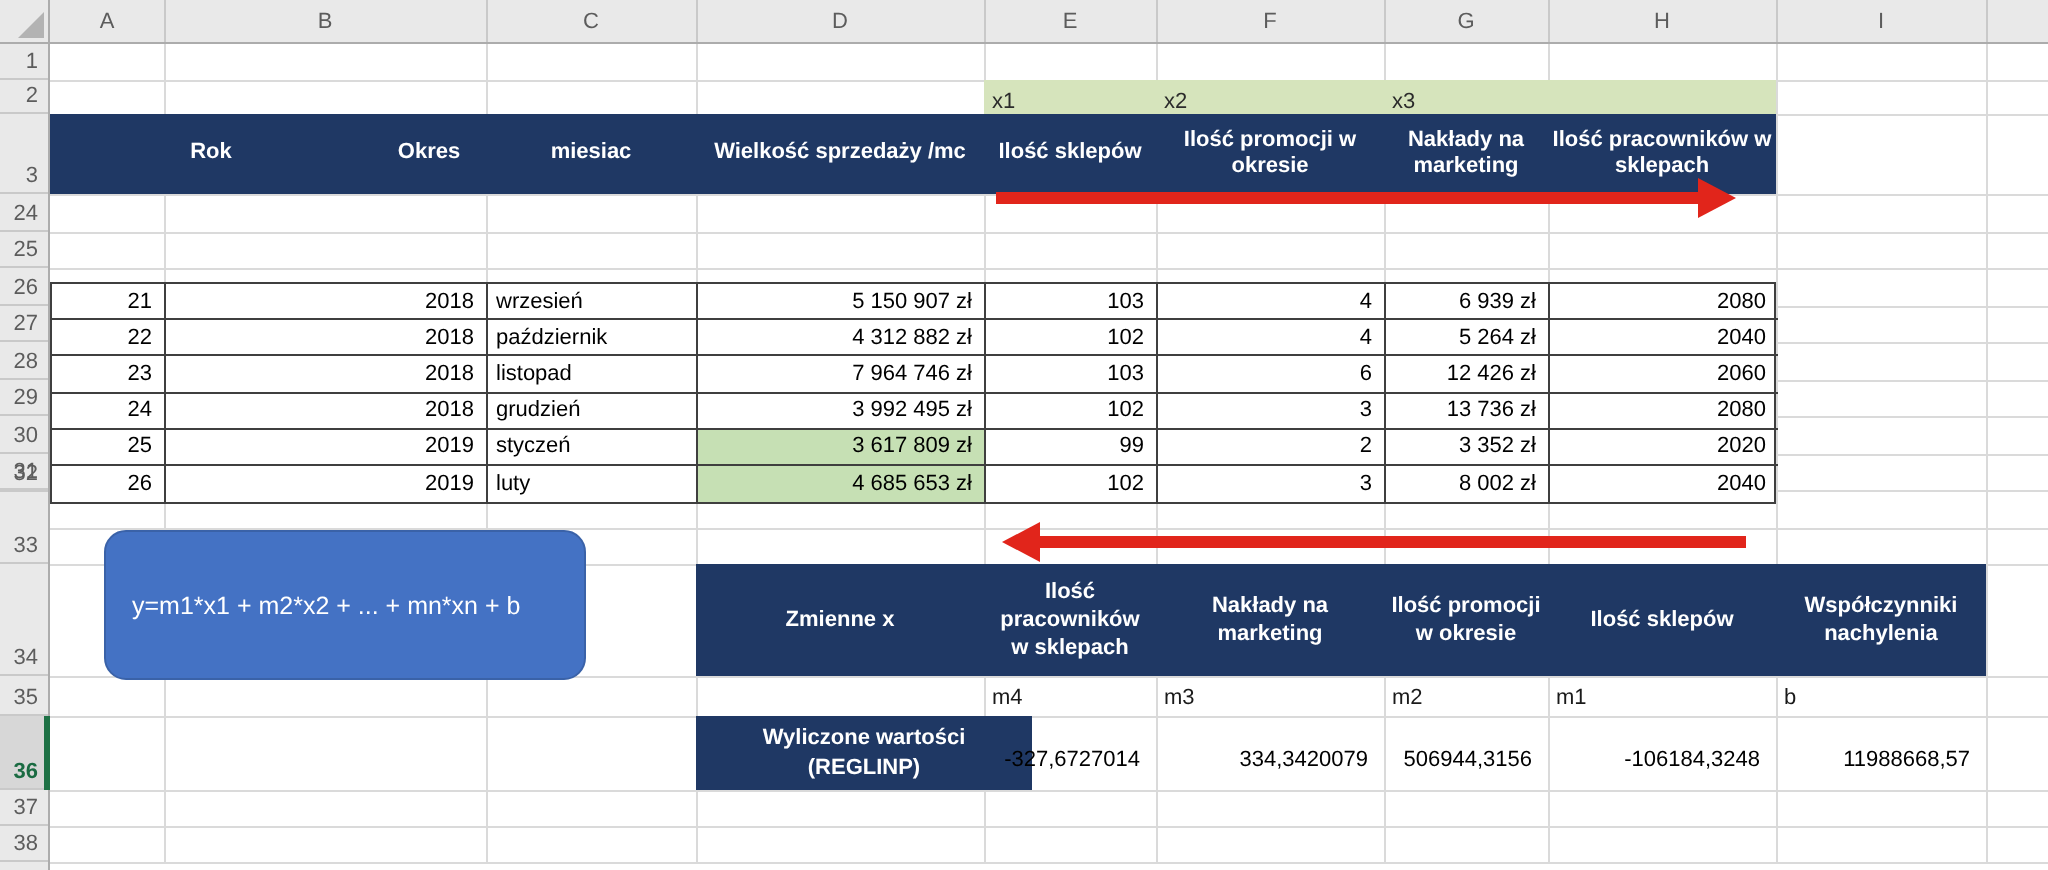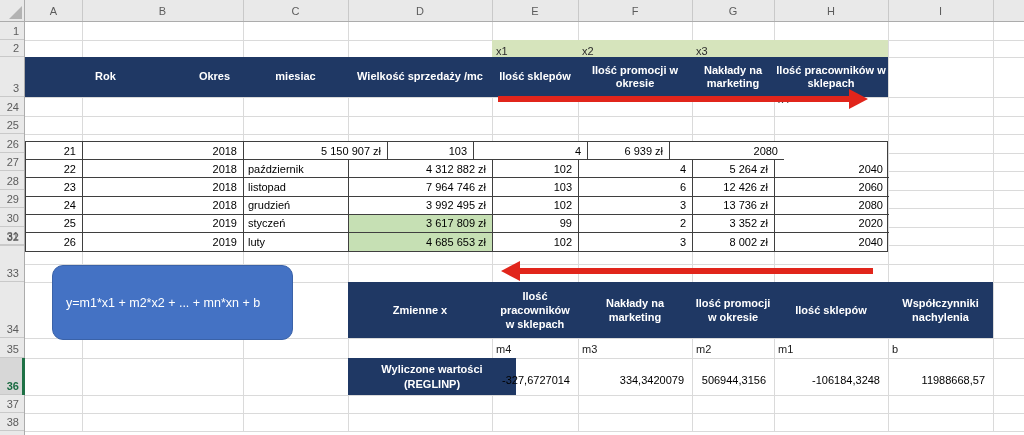--- a/index.html
+++ b/index.html
@@ -147,20 +147,21 @@
       <div class="hcell" style="flex: 0 0 144px;">Wielkość sprzedaży /mc</div>
       <div class="hcell" style="flex: 0 0 86px;">Ilość sklepów</div>
       <div class="hcell" style="flex: 0 0 114px;">Ilość promocji w okresie</div>
       <div class="hcell" style="flex: 0 0 82px;">Nakłady na marketing</div>
       <div class="hcell" style="flex: 0 0 114px;">Ilość pracowników w sklepach</div>
     </div>
   <div class="abs" id="sales-body">
       <div class="srow">
         <div class="scell num" style="flex: 0 0 57px;">21</div>
         <div class="scell num" style="flex: 0 0 161px;">2018</div>
+        <div class="scell txt" style="flex: 0 0 105px;">wrzesień</div>
         <div class="scell num" style="flex: 0 0 144px;">5 150 907 zł</div>
         <div class="scell num" style="flex: 0 0 86px;">103</div>
         <div class="scell num" style="flex: 0 0 114px;">4</div>
         <div class="scell num" style="flex: 0 0 82px;">6 939 zł</div>
         <div class="scell num" style="flex: 0 0 114px;">2080</div>
       </div>
       <div class="srow">
         <div class="scell num" style="flex: 0 0 57px;">22</div>
         <div class="scell num" style="flex: 0 0 161px;">2018</div>
         <div class="scell txt" style="flex: 0 0 105px;">październik</div>

